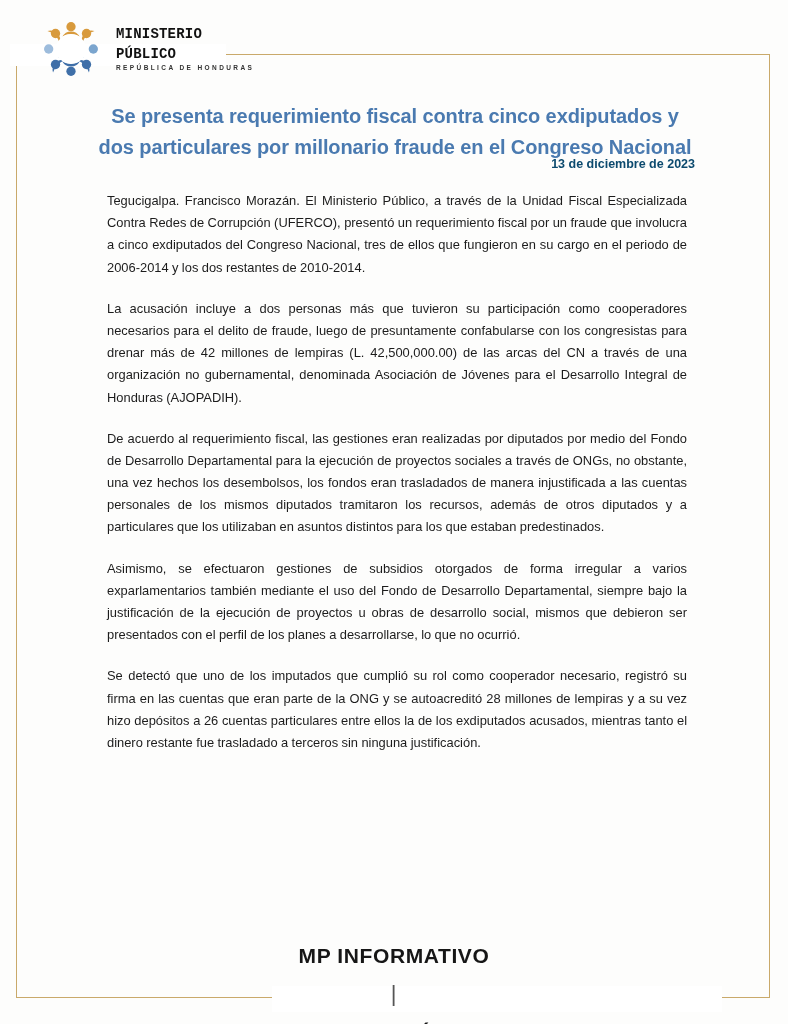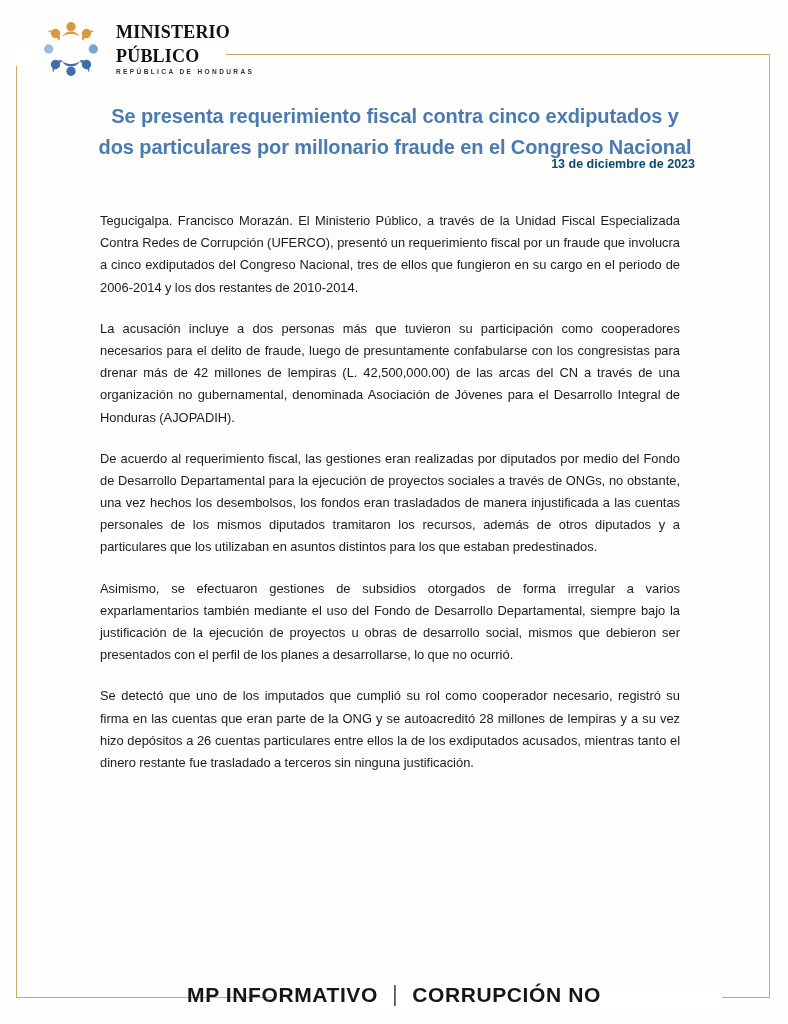--- a/index.html
+++ b/index.html
@@ -60,23 +60,23 @@
     height: 62px;
     flex: 0 0 62px;
   }
   .logo-text {
     display: flex;
     flex-direction: column;
     justify-content: center;
     line-height: 1;
   }
   .logo-line1, .logo-line2 {
-    font-family: Liberation Serif, serif;
-    font-weight: 700;
-    font-size: 18px;
+    font-family: Liberation Mono, monospace;
+    font-weight: 700;
+    font-size: 14px;
     letter-spacing: 0.2px;
     color: #111111;
   }
   .logo-line2 { margin-top: 6px; }
   .logo-sub {
     margin-top: 4px;
     font-size: 6.5px;
     letter-spacing: 2.4px;
     font-weight: 700;
     color: #333333;
@@ -104,24 +104,23 @@
     width: 600px;
     text-align: right;
     font-size: 12.5px;
     font-weight: 700;
     color: #0c4a6e;
   }
 
   
   .article {
     position: absolute;
-    left: 100px;
+    left: 107px;
     top: 190px;
     width: 580px;
-    margin-top: 20px;
   }
   .article p {
     margin: 0 0 19px 0;
     font-size: 12.9px;
     line-height: 1.72;
     text-align: justify;
     color: #1c1c1c;
     word-spacing: -0.2px;
   }
   .article p:last-child { margin-bottom: 0; }
@@ -134,20 +133,21 @@
     width: 788px;
     height: 42px;
     display: flex;
     align-items: center;
     justify-content: center;
     gap: 14px;
     font-size: 21px;
     font-weight: 700;
     letter-spacing: 0.6px;
     color: #161616;
+    flex-direction: column;
   }
   .footer-sep {
     color: #555555;
     font-weight: 400;
     font-size: 22px;
     transform: translateY(-1px);
   }
 </style>
 </head>
 <body>

